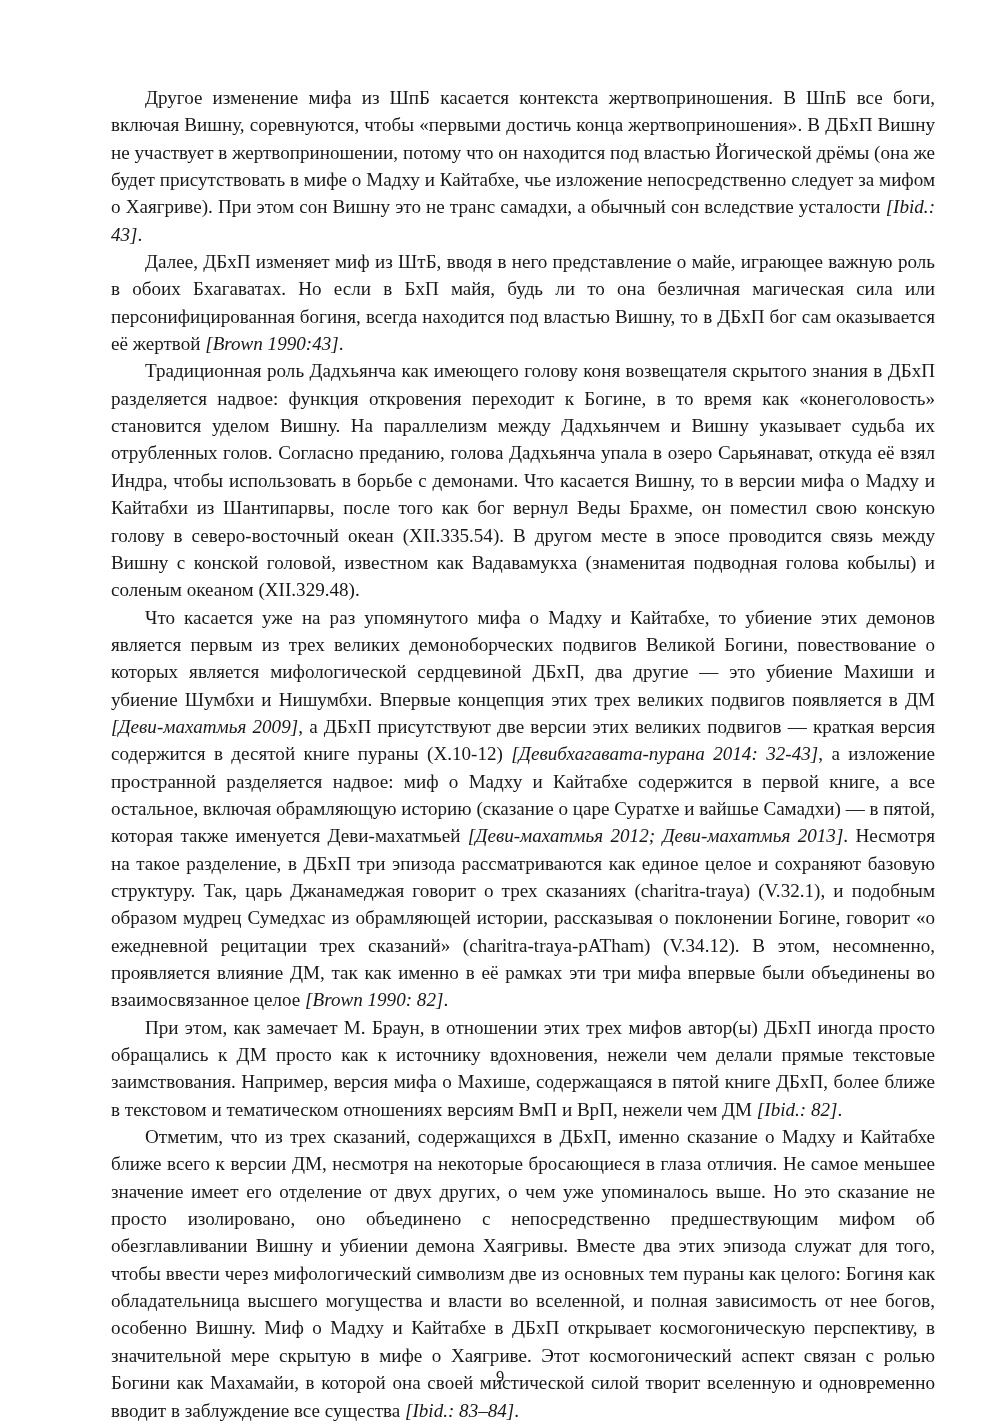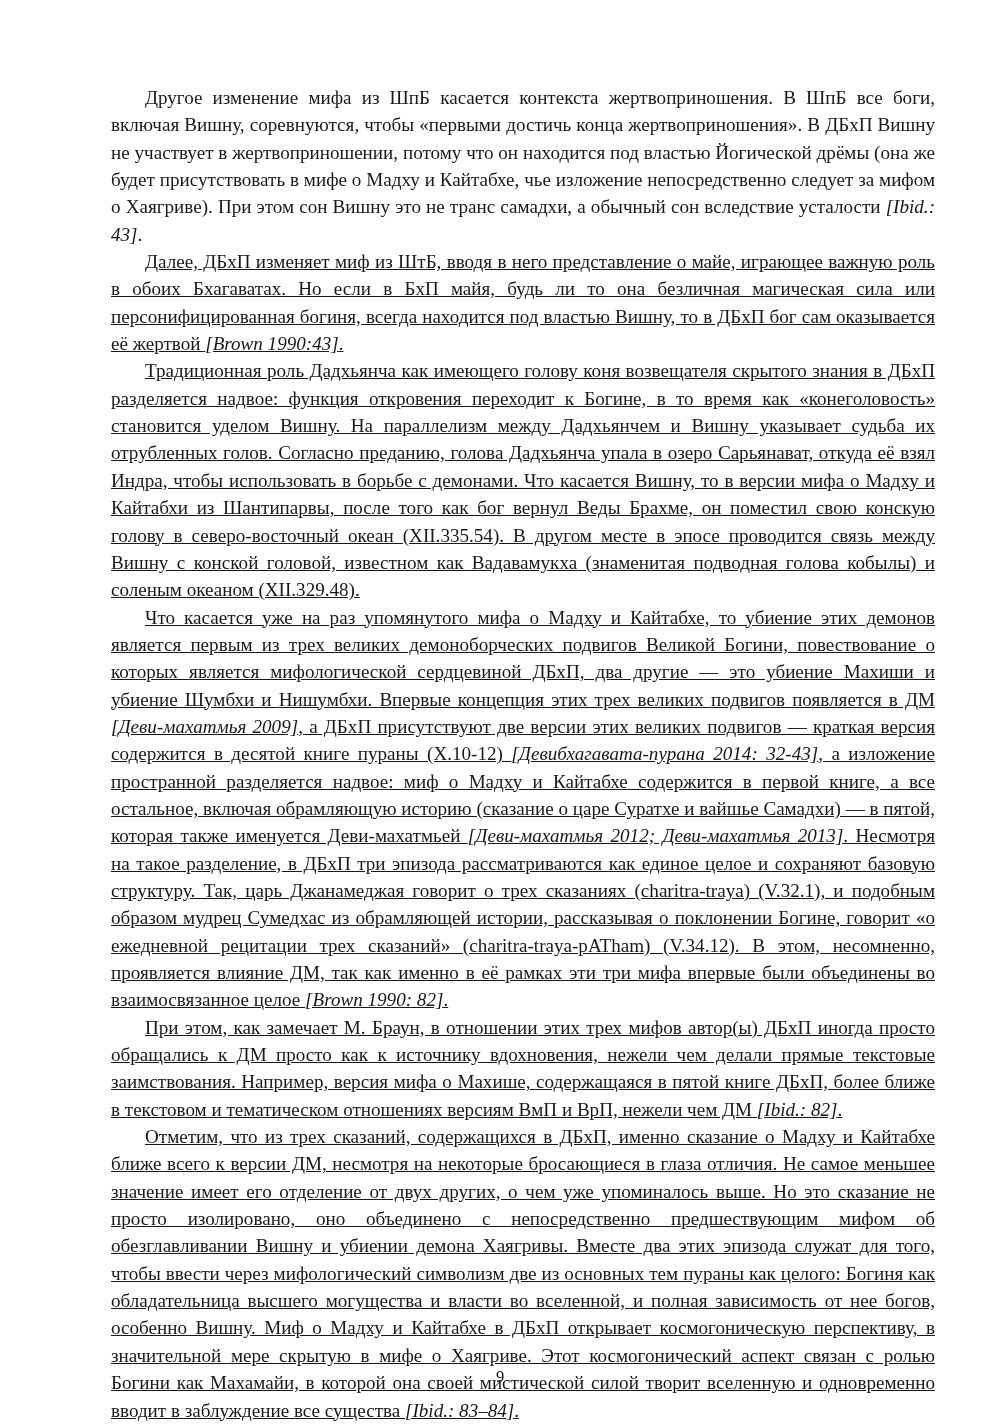--- a/index.html
+++ b/index.html
@@ -38,21 +38,20 @@
     text-indent: 34px;
     font-size: 19.1px;
     line-height: 27.35px;
     hyphens: none;
     word-spacing: 0px;
     letter-spacing: 0px;
     color: #181818;
   }
   p.para + p.para {
     margin-top: 0;
-    text-decoration: underline;
   }
   .cite {
     font-style: italic;
   }
   .page-number {
     position: absolute;
     left: 0;
     top: 1367px;
     width: 1000px;
     text-align: center;

